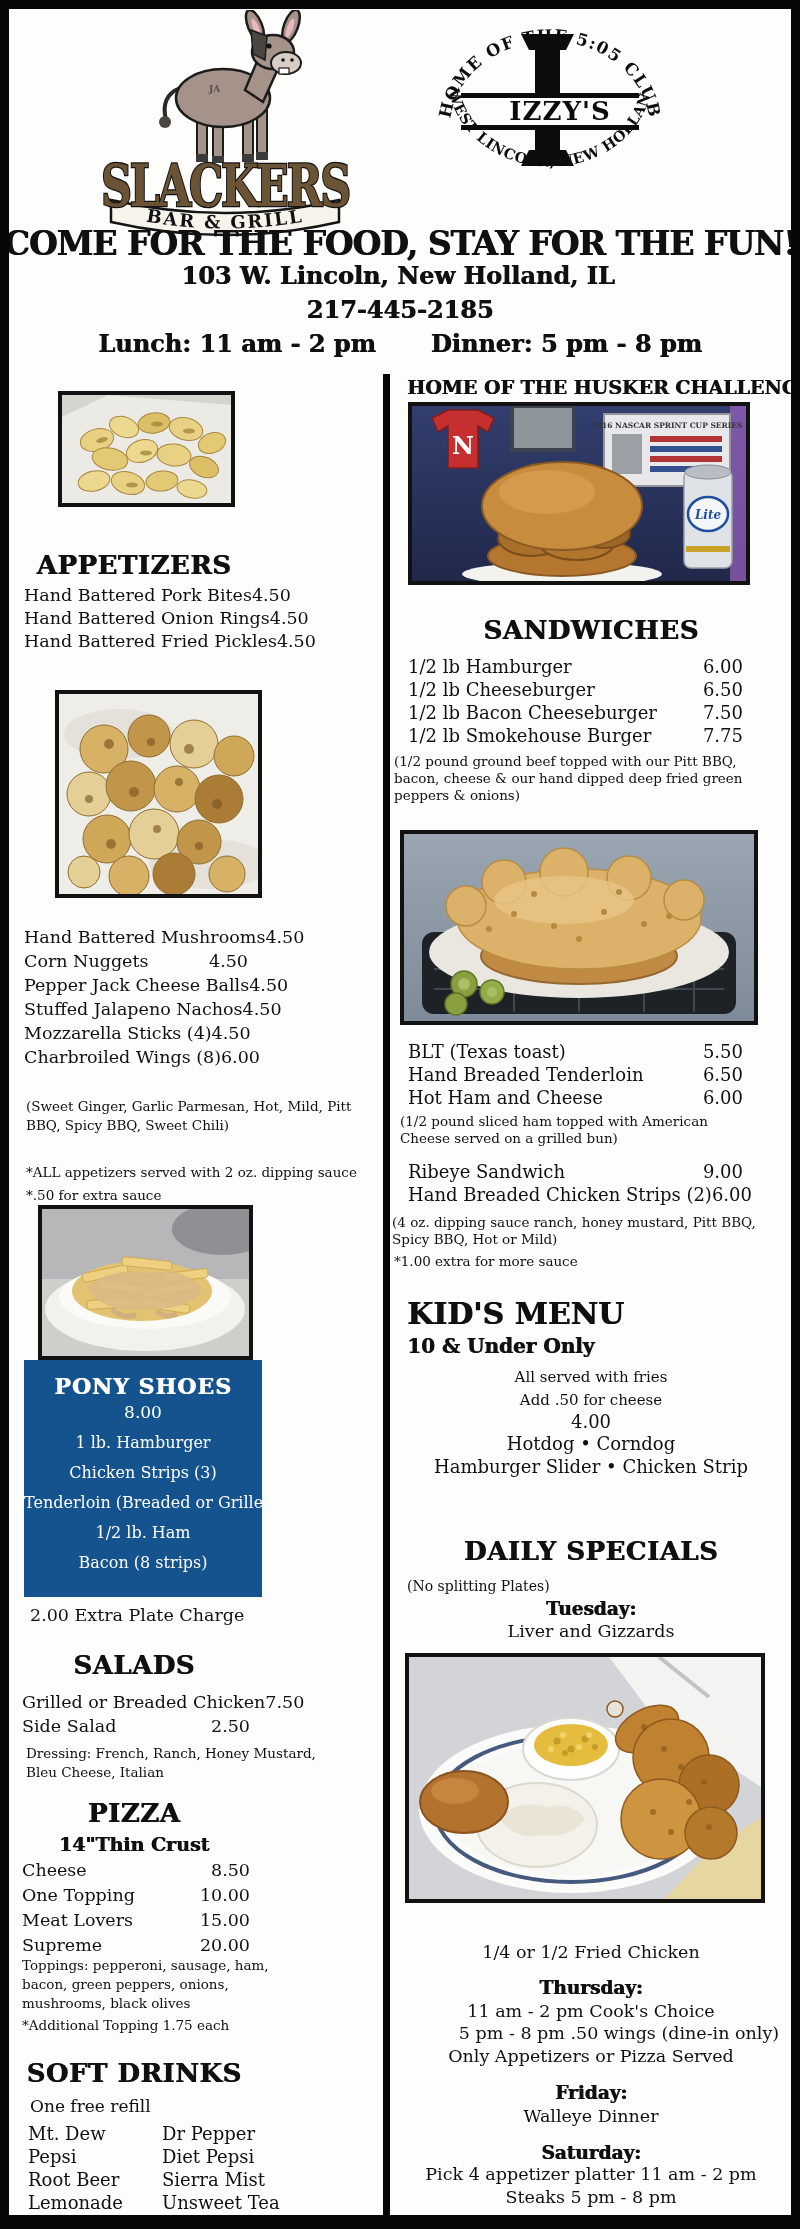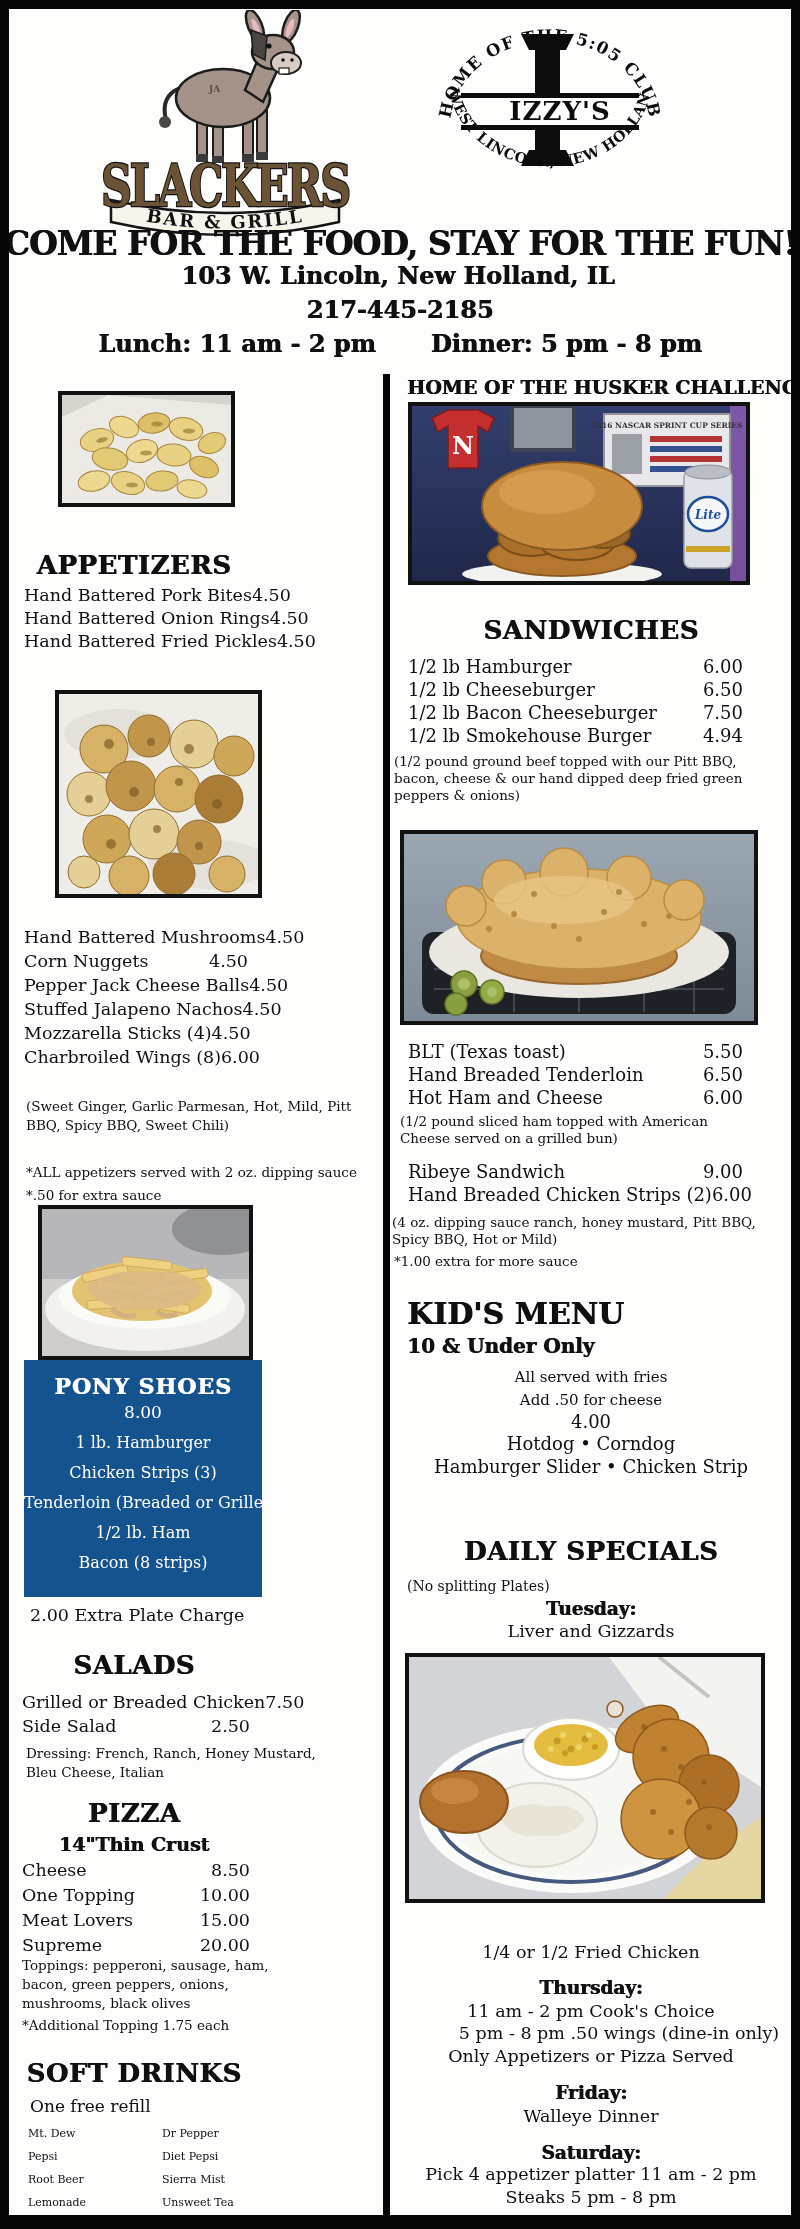--- a/index.html
+++ b/index.html
@@ -24,21 +24,21 @@
   .bigline { font-size:24px; white-space:nowrap; text-align:center; }
   .tagline { font-size:33px; letter-spacing:-1px; white-space:nowrap; text-align:center; }
   .ponybox { background:#15538e; color:#ffffff; text-align:center; }
   .ponybox .t { font-size:22px; letter-spacing:1px; padding-top:13px; }
   .ponybox .p { font-size:17px; margin-top:3px; }
   .ponybox .it { font-size:16px; line-height:30px; white-space:nowrap; }
   .day { font-size:18.5px; text-align:center; white-space:nowrap; }
   .dayline { font-size:17.5px; text-align:center; white-space:nowrap; }
   .kidsmall { font-size:15px; text-align:center; white-space:nowrap; }
   .kidline { font-size:18px; text-align:center; white-space:nowrap; }
-  .drink { font-size:11px; line-height:23px; white-space:nowrap; }
+  .drink { font-size:18px; line-height:23px; white-space:nowrap; }
 </style>
 </head>
 <body>
 
 <div class="page">
 
   <div class="abs" style="left:95px; top:10px; width:260px; height:228px;">
     <svg width="260" height="228" viewBox="0 0 260 228">
 
       <path d="M85,78 q-20,8 -14,32" stroke="#2a2a2a" stroke-width="4" fill="none"></path>
@@ -370,21 +370,21 @@
     <div class="mrow rrow">
         <span>1/2 lb Cheeseburger</span>
         <span>6.50</span>
       </div>
     <div class="mrow rrow">
         <span>1/2 lb Bacon Cheeseburger</span>
         <span>7.50</span>
       </div>
     <div class="mrow rrow">
         <span>1/2 lb Smokehouse Burger</span>
-        <span>4.94</span>
+        <span>7.75</span>
       </div>
   </div>
   <div class="abs note" style="left:394px; top:753px; width:375px; line-height:17px;">(1/2 pound ground beef topped with our Pitt BBQ, bacon, cheese &amp; our hand dipped deep fried green peppers &amp; onions)</div>
 
   <div class="abs photo" style="left:400px; top:830px; width:358px; height:195px;">
     <svg width="350" height="187" viewBox="0 0 350 187">
       <defs>
         <linearGradient id="tbg" x1="0" y1="0" x2="0" y2="1">
           <stop offset="0" stop-color="#9aa7b2"></stop>
             <stop offset="1" stop-color="#7e8b98"></stop>

